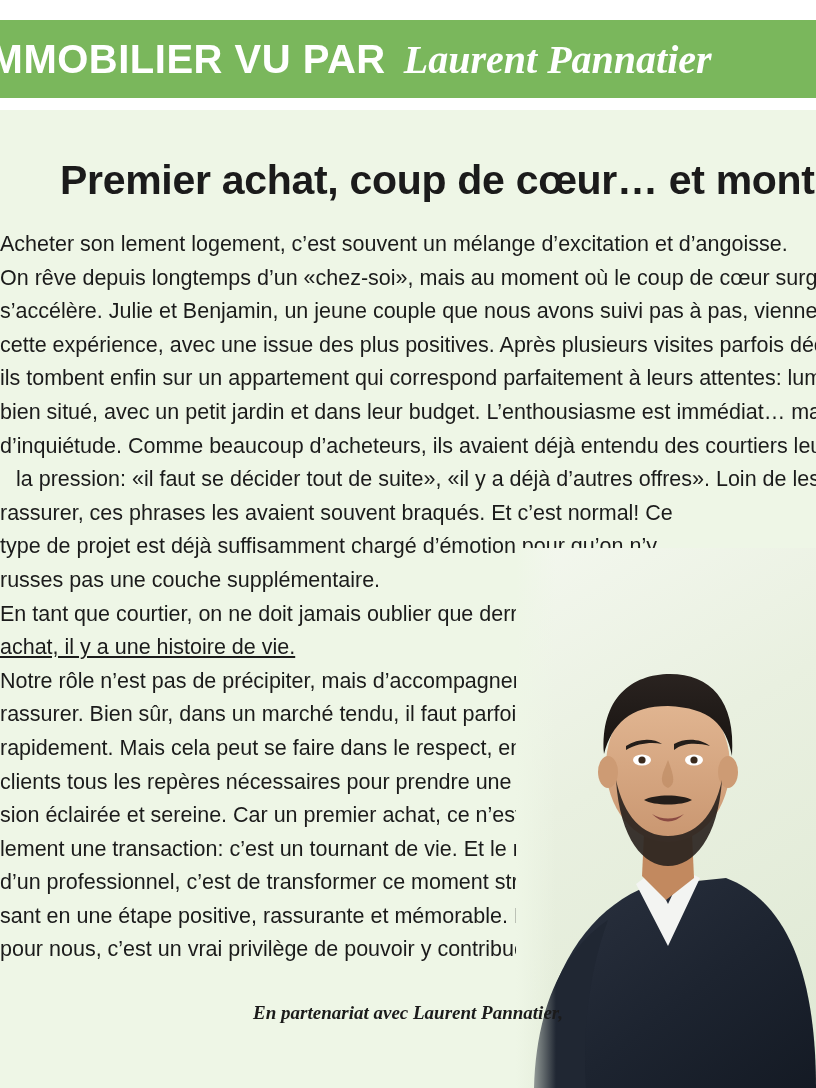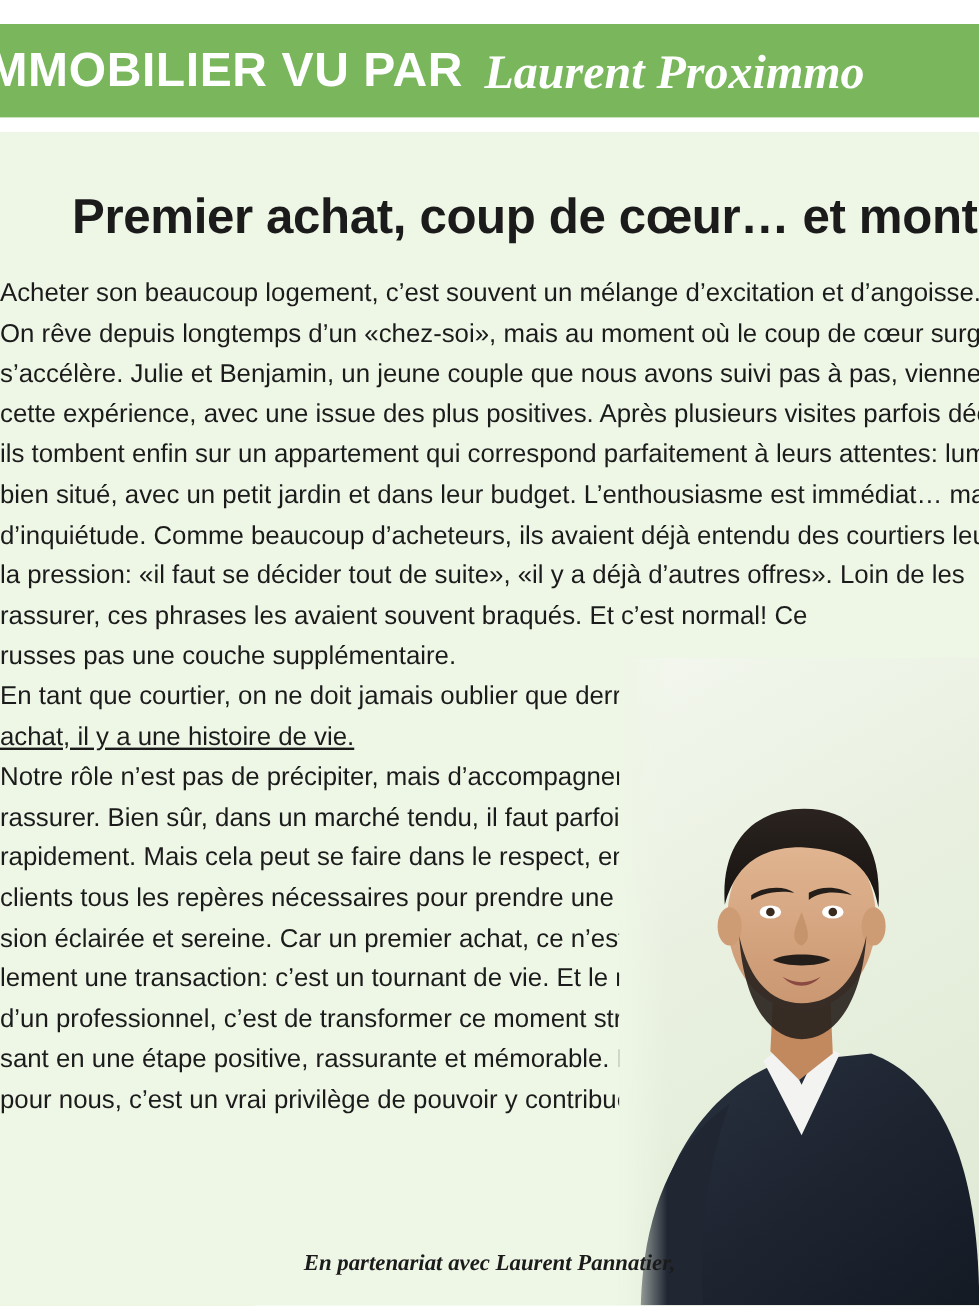--- a/index.html
+++ b/index.html
@@ -115,41 +115,41 @@
     margin: 0;
     white-space: nowrap;
   }
   .ind-a { margin-left: -18px; }
   .ind-b { margin-left: -60px; }
   .ind-c { margin-left: -96px; }
   .ind-d { margin-left: -140px; }
   .ind-e { margin-left: -150px; }
   .ind-f { margin-left: -120px; }
   .ind-g { margin-left: -70px; }
-  .ind-h { margin-left: -90px; }
+  .ind-h { margin-left: -90px; padding-left: 16px; }
   .ind-i { margin-left: -40px; }
   .ind-j { margin-left: -108px; }
   .ind-k { margin-left: -130px; }
   .ind-l { margin-left: -160px; }
   .ind-m { margin-left: -170px; text-decoration: underline; }
   .ind-n { margin-left: -118px; }
   .ind-o { margin-left: -126px; }
   .ind-p { margin-left: -150px; }
   .ind-q { margin-left: -134px; }
   .ind-r { margin-left: -142px; }
   .ind-s { margin-left: -112px; }
   .ind-t { margin-left: -146px; }
   .ind-u { margin-left: -152px; }
   .ind-v { margin-left: -162px; }
 
   
   .signature {
     position: absolute;
     left: 0;
-    top: 1040px;
+    top: 1000px;
     width: 816px;
     text-align: center;
     font-family: "Liberation Serif", serif;
     font-style: italic;
     font-weight: bold;
     font-size: 19px;
     line-height: 25px;
     color: #1b1b1b;
   }
   .signature span { display: block; }
@@ -182,39 +182,40 @@
 </head>
 <body>
 
 <div class="page">
 
   <div class="top-white"></div>
 
   <div class="header-band">
     <div class="header-inner">
       <span class="kicker">IMMOBILIER VU PAR</span>
-      <span class="kicker-name">Laurent Proximmo</span>
+      <span class="kicker-name">Laurent Pannatier</span>
     </div>
   </div>
   <div class="band-gap"></div>
 
   <h1 class="headline">
     <span class="l1">Premier achat, coup de cœur… et montagnes</span>
   </h1>
 
   <div class="article">
-    <p class="ind-a">Acheter son beaucoup logement, c’est souvent un mélange d’excitation et d’angoisse.</p>
+    <p class="ind-a">Acheter son lement logement, c’est souvent un mélange d’excitation et d’angoisse.</p>
     <p class="ind-b">On rêve depuis longtemps d’un «chez-soi», mais au moment où le coup de cœur surgit, tout</p>
     <p class="ind-c">s’accélère. Julie et Benjamin, un jeune couple que nous avons suivi pas à pas, viennent de vivre</p>
     <p class="ind-d">cette expérience, avec une issue des plus positives. Après plusieurs visites parfois décevantes,</p>
     <p class="ind-e">ils tombent enfin sur un appartement qui correspond parfaitement à leurs attentes: lumineux,</p>
     <p class="ind-f">bien situé, avec un petit jardin et dans leur budget. L’enthousiasme est immédiat… mais vite teinté</p>
     <p class="ind-g">d’inquiétude. Comme beaucoup d’acheteurs, ils avaient déjà entendu des courtiers leur mettre</p>
     <p class="ind-h">la pression: «il faut se décider tout de suite», «il y a déjà d’autres offres». Loin de les</p>
     <p class="ind-i">rassurer, ces phrases les avaient souvent braqués. Et c’est normal! Ce</p>
+    <p class="ind-j">type de projet est déjà suffisamment chargé d’émotion pour qu’on n’y</p>
     <p class="ind-k">russes pas une couche supplémentaire.</p>
     <p class="ind-l">En tant que courtier, on ne doit jamais oublier que derrière chaque</p>
     <p class="ind-m">achat, il y a une histoire de vie.</p>
     <p class="ind-n">Notre rôle n’est pas de précipiter, mais d’accompagner et de</p>
     <p class="ind-o">rassurer. Bien sûr, dans un marché tendu, il faut parfois agir</p>
     <p class="ind-p">rapidement. Mais cela peut se faire dans le respect, en donnant aux</p>
     <p class="ind-q">clients tous les repères nécessaires pour prendre une déci-</p>
     <p class="ind-r">sion éclairée et sereine. Car un premier achat, ce n’est pas seu-</p>
     <p class="ind-s">lement une transaction: c’est un tournant de vie. Et le rôle</p>
     <p class="ind-t">d’un professionnel, c’est de transformer ce moment stres-</p>

